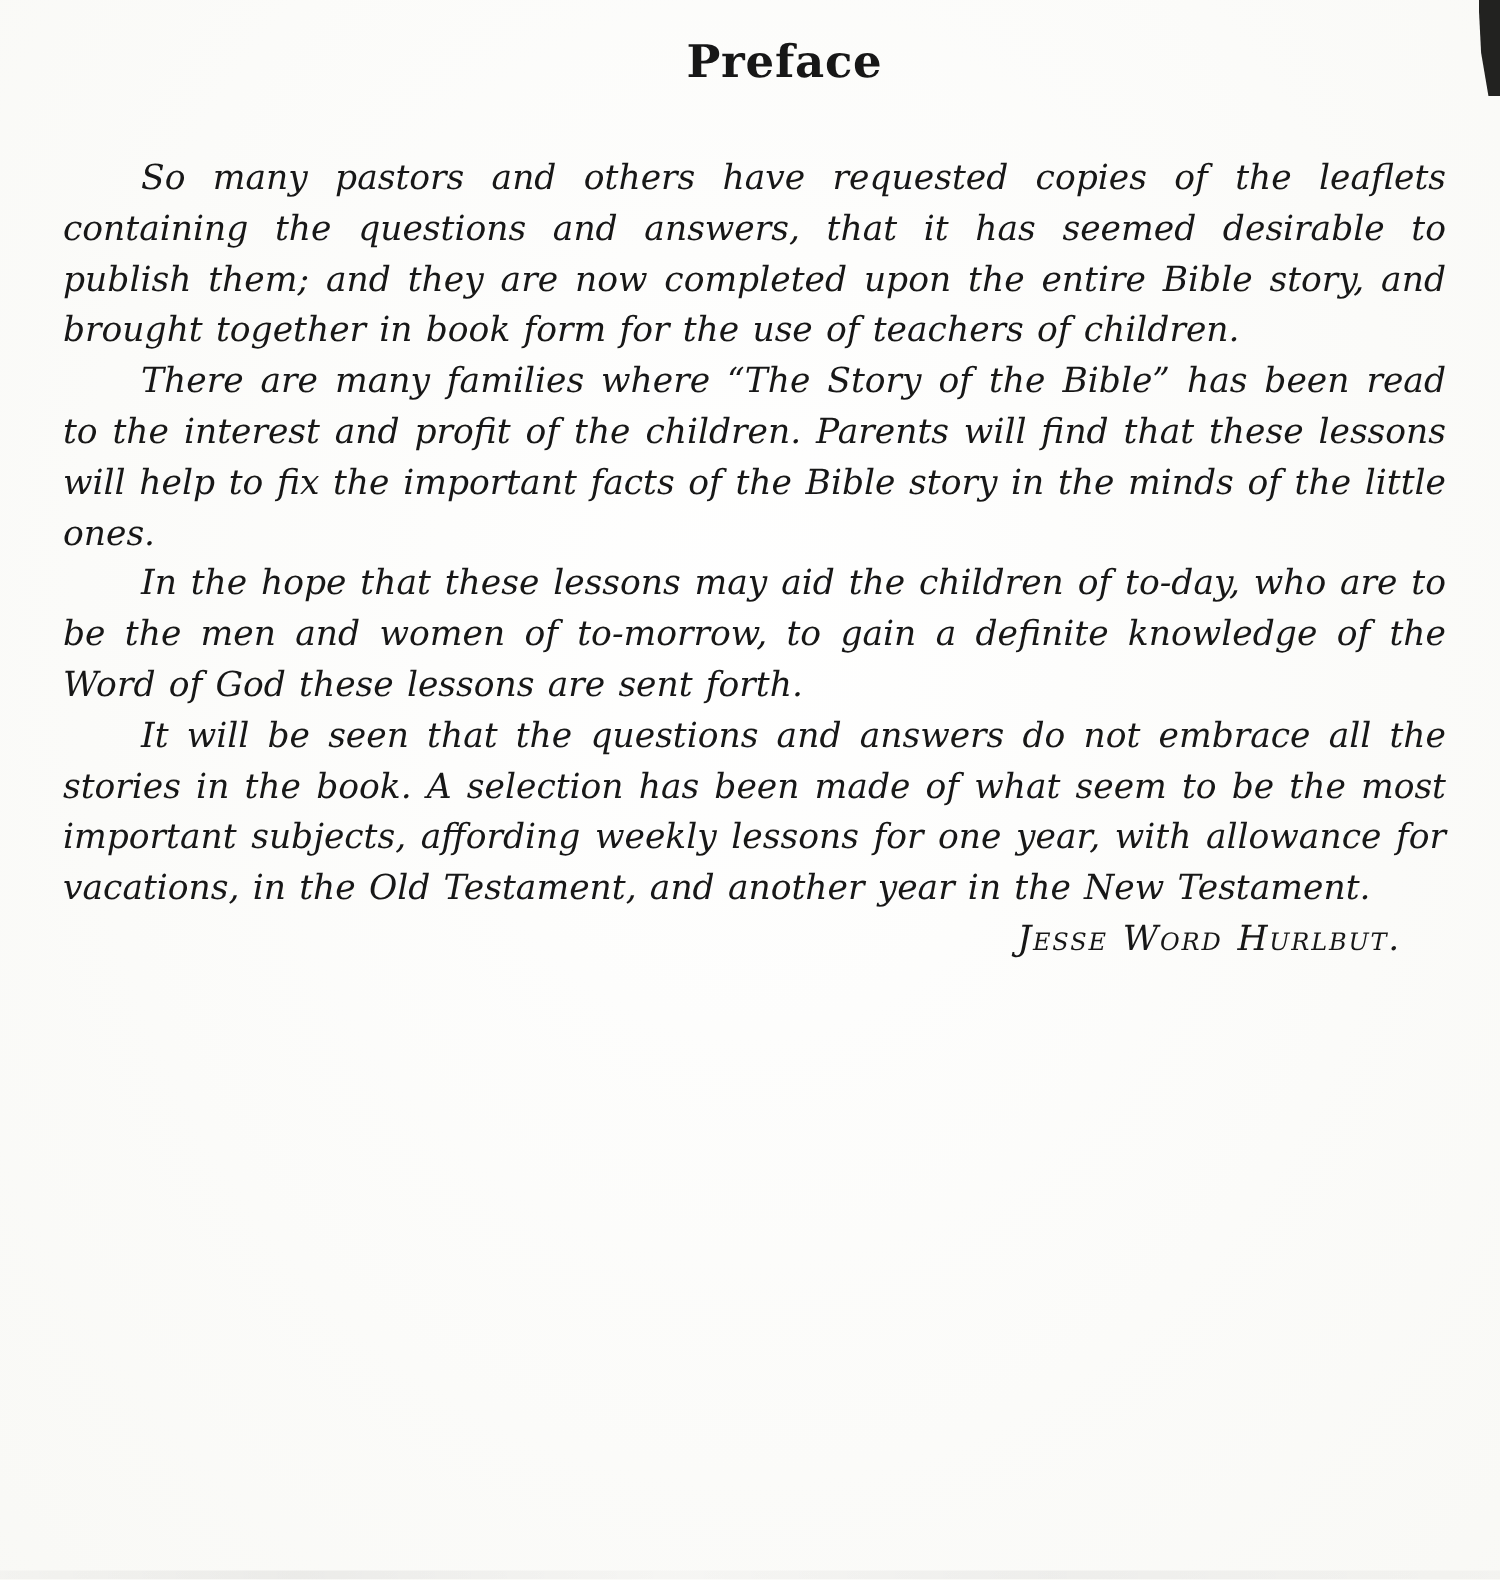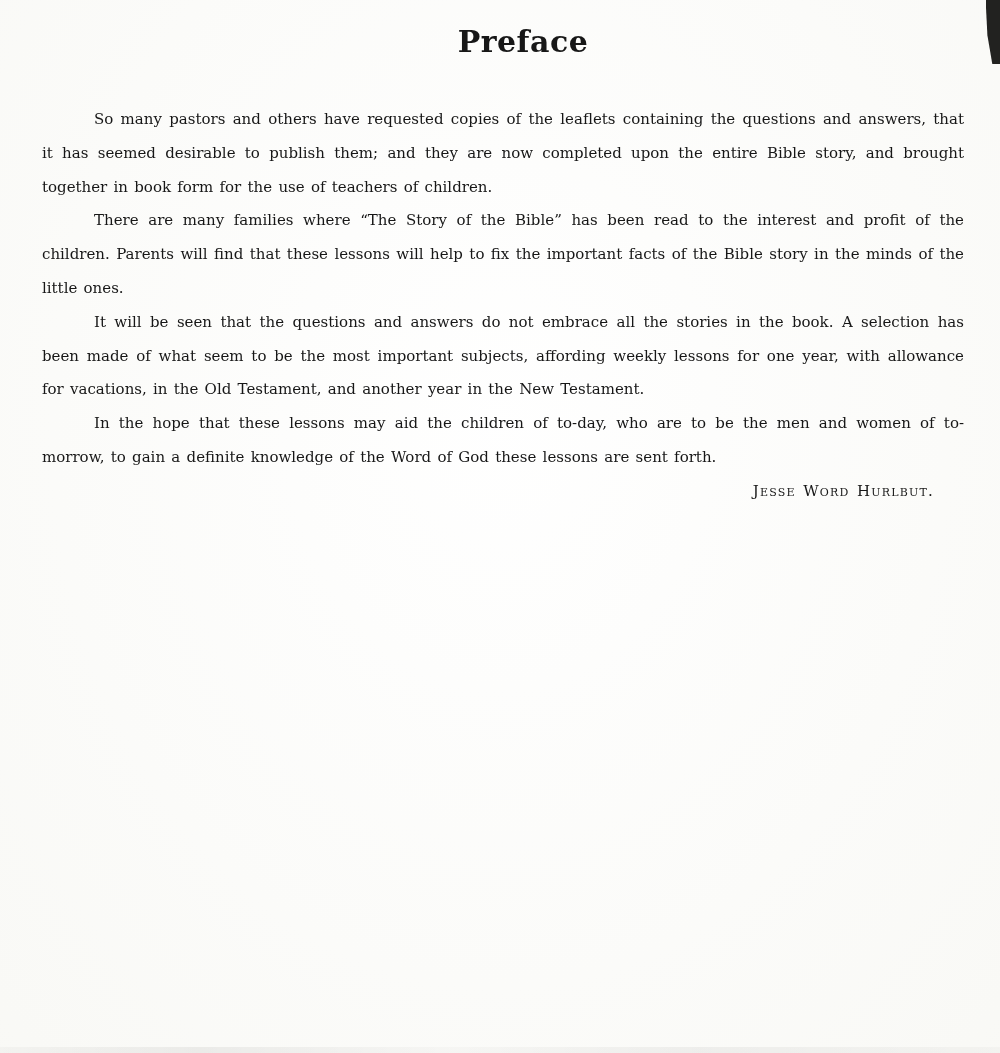--- a/index.html
+++ b/index.html
@@ -26,23 +26,24 @@
   .title {
     text-align: center;
     font-size: 30px;
     font-weight: bold;
     letter-spacing: 0.5px;
     margin: 4px 0 44px 0;
     transform: translateX(26px); 
   }
 
   .body-text {
-    font-size: 15px;
+    font-size: 23px;
     line-height: 33.8px;
     width: 922px;
+    font-style: italic;
   }
 
   .body-text p {
     text-align: justify;
     text-indent: 52px;
     margin: 0;
     word-spacing: 1.5px;
   }
 
   .signature {
@@ -81,21 +82,21 @@
 </head>
 <body>
 
 <div class="page">
 
   <h1 class="title">Preface</h1>
 
   <div class="body-text">
     <p>So many pastors and others have requested copies of the leaflets containing the questions and answers, that it has seemed desirable to publish them; and they are now completed upon the entire Bible story, and brought together in book form for the use of teachers of children.</p>
     <p>There are many families where “The Story of the Bible” has been read to the interest and profit of the children.  Parents will find that these lessons will help to fix the important facts of the Bible story in the minds of the little ones.</p>
+    <p>In the hope that these lessons may aid the children of to-day, who are to be the men and women of to-morrow, to gain a definite knowledge of the Word of God these lessons are sent forth.</p>
     <p>It will be seen that the questions and answers do not embrace all the stories in the book.  A selection has been made of what seem to be the most important subjects, affording weekly lessons for one year, with allowance for vacations, in the Old Testament, and another year in the New Testament.</p>
-    <p>In the hope that these lessons may aid the children of to-day, who are to be the men and women of to-morrow, to gain a definite knowledge of the Word of God these lessons are sent forth.</p>
     <p class="signature">Jesse Word Hurlbut.</p>
   </div>
 
 </div>
 
 <div class="scan-artifact"></div>
 <div class="scan-noise"></div>
 
 </body></html>

